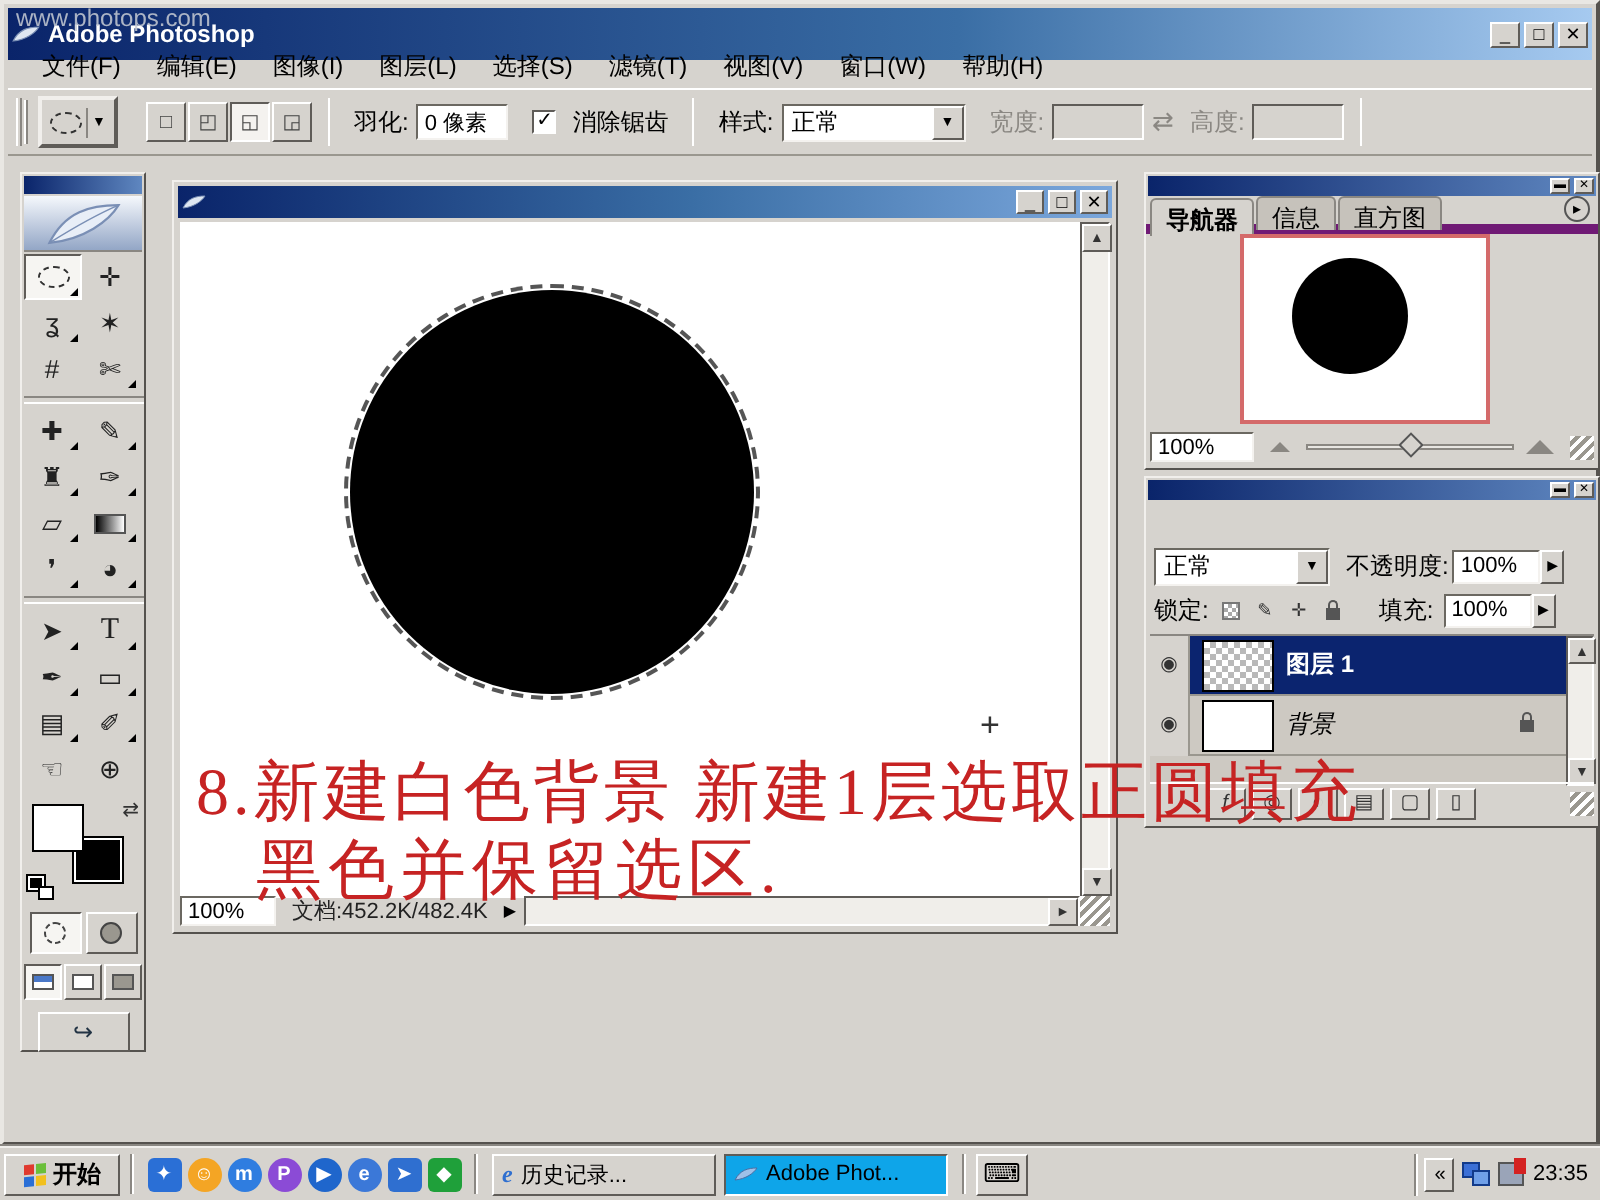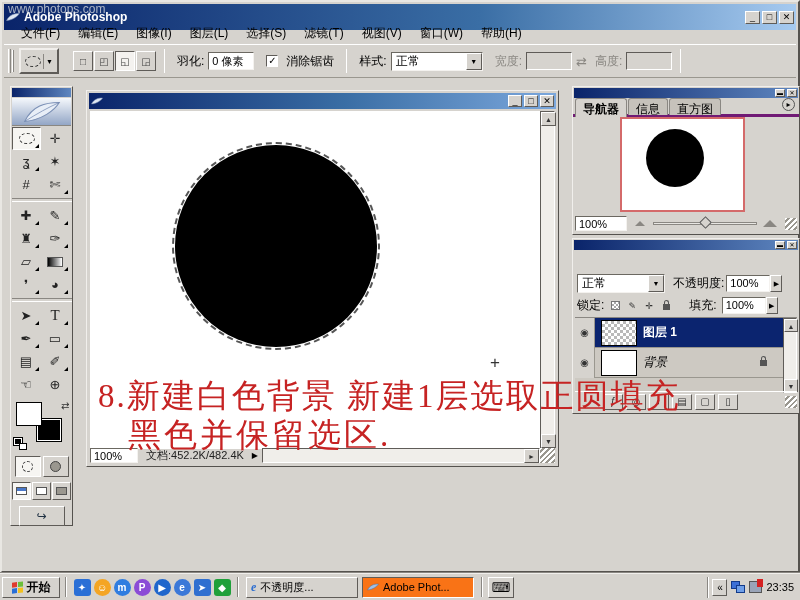--- a/index.html
+++ b/index.html
@@ -113,21 +113,21 @@
   #status-arrow { font-size:8px; margin-right:4px; }
   #doc-hscroll { flex:1; height:15px; background:#f0eeea; display:flex; justify-content:flex-end; }
   #doc-grip { width:15px; height:15px; }
 
   
   .palette { position:absolute; left:570px; width:228px; background:#d6d3ce;
              border:1px solid; border-color:#f1efec #55524e #55524e #f1efec; z-index:5; }
   .pal-strip { height:10px; margin:1px 1px 0; background:linear-gradient(90deg,#0a246a,#5f87c0);
                display:flex; justify-content:flex-end; align-items:center; gap:2px; padding-right:1px; }
   .pal-btn { width:10px; height:8px; background:#d6d3ce; font-size:6px; line-height:7px; text-align:center; }
-  .pal-tabs { display:flex; align-items:center; height:19px; padding-left:2px; border-bottom:3px solid #701a75; }
+  .pal-tabs { display:flex; align-items:flex-start; height:19px; padding-left:2px; border-bottom:5px solid #701a75; }
   .pal-tab { height:17px; padding:2px 7px 0; font-size:12px; background:#c6c2bb;
              border:1px solid #8a8782; border-bottom:none; border-radius:3px 3px 0 0; margin-right:1px; white-space:nowrap; }
   .pal-tab.active { background:#d6d3ce; font-weight:bold; height:19px; position:relative; top:1px; }
   .pal-menu-btn { margin-left:auto; margin-right:4px; margin-bottom:3px; width:13px; height:13px; border:1px solid #555;
                   border-radius:50%; font-size:8px; line-height:11px; text-align:center; background:#d6d3ce; }
 
   #navigator { top:84px; height:149px; }
   #nav-preview { position:absolute; left:47px; top:30px; width:125px; height:95px; background:#fff;
                  border:2px solid #d46a6a; }
   #nav-circle { position:absolute; left:24px; top:10px; width:58px; height:58px; background:#000; border-radius:50%; }
@@ -191,21 +191,21 @@
                justify-content:center; gap:3px; font-weight:bold; font-size:12px; background:#d6d3ce; }
   .winflag { width:12px; height:11px; display:grid; grid-template-columns:5px 5px; grid-template-rows:5px 5px; gap:1px; transform:skewY(-6deg); }
   .winflag i { display:block; }
   .winflag i:nth-child(1){background:#e03a2f;} .winflag i:nth-child(2){background:#6bbf3a;}
   .winflag i:nth-child(3){background:#2a6fd6;} .winflag i:nth-child(4){background:#f2c01d;}
   .tb-sep { width:2px; height:20px; border-left:1px solid #8a8782; border-right:1px solid #fff; margin:0 5px; }
   .ql-icon { width:17px; height:17px; border-radius:3px; margin:0 1.5px; color:#fff; font-size:10px;
              display:flex; align-items:center; justify-content:center; font-weight:bold; }
   .task-btn { width:112px; height:21px; margin:0 2px; background:#d6d3ce; display:flex; align-items:center;
               padding:0 4px; gap:4px; font-size:11px; white-space:nowrap; overflow:hidden; }
-  .task-btn.pressed { background:#f97316; border-color:#5f5c58 #ffffff #ffffff #5f5c58; }
+  .task-btn.pressed { background:#0ea5e9; border-color:#5f5c58 #ffffff #ffffff #5f5c58; }
   .task-ico { font-size:12px; font-weight:bold; color:#2f6fd0; font-family:"Liberation Serif",serif; font-style:italic; }
   #kbd-btn { width:26px; height:21px; background:#d6d3ce; font-size:13px; display:flex; align-items:center; justify-content:center; }
   #systray { margin-left:auto; height:21px; display:flex; align-items:center; gap:4px; padding:0 6px 0 4px;
              border-left:1px solid #8a8782; box-shadow:1px 0 0 #fff inset; }
   #tray-collapse { width:15px; height:17px; background:#d6d3ce; font-size:10px; line-height:15px; text-align:center; }
   .tray-net { position:relative; width:14px; height:12px; }
   .tray-net i { position:absolute; width:9px; height:8px; background:#3b6fd6; border:1px solid #123a8a; display:block; }
   .tray-net i:nth-child(1){ left:0; top:0; } .tray-net i:nth-child(2){ right:0; bottom:0; background:#6f9fe8; }
   .tray-alert { position:relative; width:13px; height:12px; background:#9aa4b8; border:1px solid #555; }
   .tray-alert:after { content:""; position:absolute; right:-2px; top:-3px; width:6px; height:8px; background:#d42222; }
@@ -539,21 +539,21 @@
   <span class="ql-icon" style="background:#f4a524;border-radius:50%">☺</span>
   <span class="ql-icon" style="background:#2f7de0;border-radius:50%">m</span>
   <span class="ql-icon" style="background:#8b4bd6;border-radius:50%">P</span>
   <span class="ql-icon" style="background:#1f66cc;border-radius:50%">▶</span>
   <span class="ql-icon" style="background:#3b78d8;border-radius:50%">e</span>
   <span class="ql-icon" style="background:#2f6fd0">➤</span>
   <span class="ql-icon" style="background:#1fa03a">◆</span>
   <span class="tb-sep"></span>
   <span class="task-btn out">
     <span class="task-ico">e</span>
-    <span>不透明度...</span>
+    <span>历史记录...</span>
   </span>
   <span class="task-btn out pressed">
     <svg width="12" height="10" viewBox="0 0 24 14">
         <path d="M1 13 C6 3 14 1 23 1 C20 6 12 12 1 13Z" fill="#9fc0e8" stroke="#4a6fa5"></path>
       </svg>
     <span>Adobe Phot...</span>
   </span>
   <span class="tb-sep"></span>
   <span id="kbd-btn" class="out">⌨</span>
   <span id="systray">

